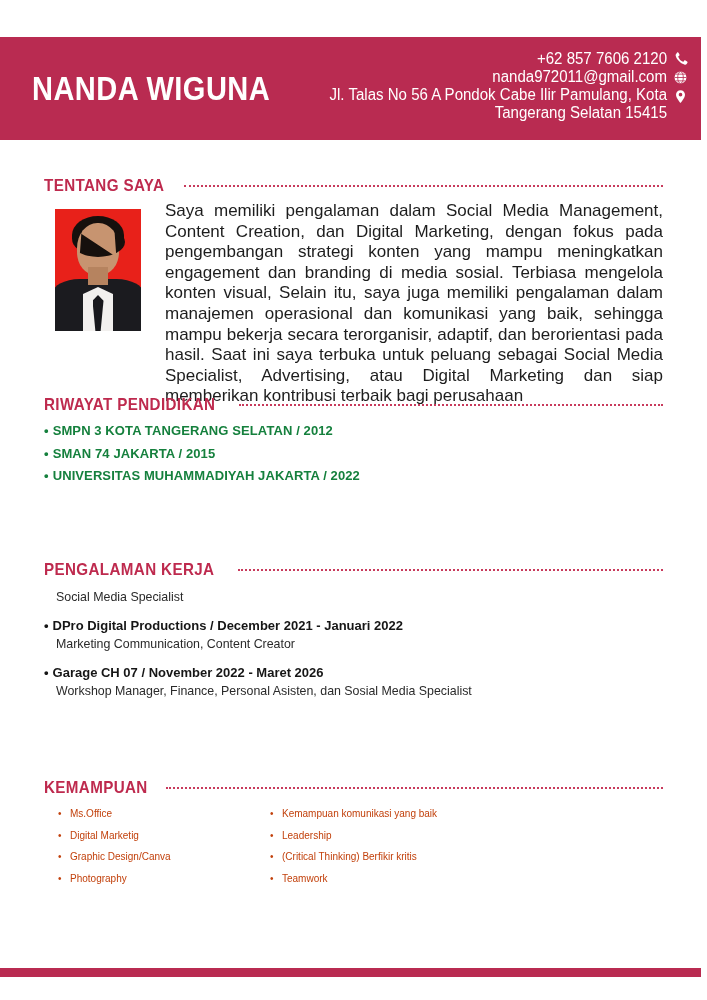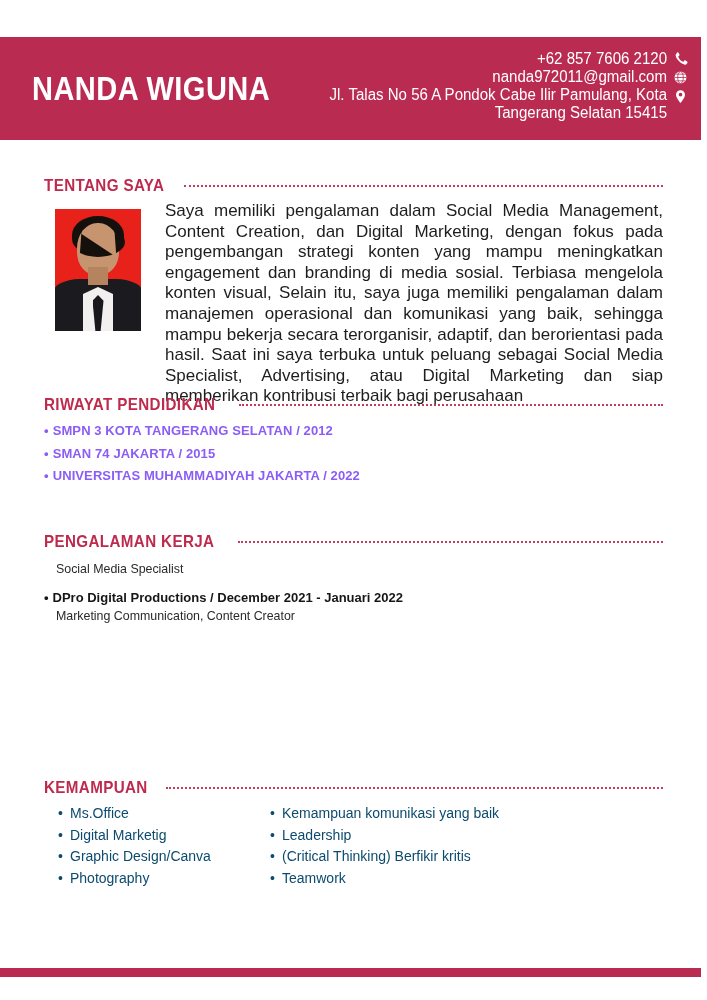--- a/index.html
+++ b/index.html
@@ -203,21 +203,21 @@
     color: #1d1d1d;
     text-align: justify;
     text-justify: inter-word;
   }
 
   
   .edu-list { margin-top: 4px; }
   .edu-item {
     font-size: 13px;
     font-weight: bold;
-    color: #8b5cf6;
+    color: #15803d;
     line-height: 22.5px;
     letter-spacing: 0.1px;
     white-space: nowrap;
   }
   .edu-item .b { margin-right: 4px; }
 
   .job { margin-top: 9px; }
   .job:first-child { margin-top: 4px; }
   .job-title {
     font-size: 13px;
@@ -237,22 +237,22 @@
 
   
   .skills-cols {
     display: flex;
     margin-top: 5px;
   }
   .skills-col { }
   .skills-col.c1 { width: 212px; flex: 0 0 212px; padding-left: 14px; }
   .skills-col.c2 { flex: 1; }
   .skill {
-    font-size: 14px;
-    color: #0c4a6e;
+    font-size: 10px;
+    color: #c2410c;
     line-height: 21.5px;
     white-space: nowrap;
   }
   .skill .b {
     display: inline-block;
     width: 12px;
   }
 
   
   .bottom-bar {
@@ -334,38 +334,44 @@
       </div>
       <div class="edu-item">
         <span class="b">•</span><span>SMAN 74 JAKARTA / 2015</span>
       </div>
       <div class="edu-item">
         <span class="b">•</span><span>UNIVERSITAS MUHAMMADIYAH JAKARTA / 2022</span>
       </div>
     </div>
   </div>
 
-  <div class="section" style="top:532px;">
+  <div class="section" style="top:560px;">
     <div class="sec-head">
       <span class="sec-title">PENGALAMAN KERJA</span>
       <span class="dots"></span>
     </div>
 
 
     <div class="job">
       <div class="job-role">Social Media Specialist</div>
     </div>
 
     <div class="job">
       <div class="job-title">
         <span class="b">•</span><span>DPro Digital Productions / December 2021 - Januari 2022</span>
       </div>
       <div class="job-role">Marketing Communication, Content Creator</div>
     </div>
 
+    <div class="job">
+      <div class="job-title">
+        <span class="b">•</span><span>Garage CH 07 / November 2022 - Maret 2026</span>
+      </div>
+      <div class="job-role">Workshop Manager, Finance, Personal Asisten, dan Sosial Media Specialist</div>
+    </div>
   </div>
 
   <div class="section" style="top:778px;">
     <div class="sec-head">
       <span class="sec-title">KEMAMPUAN</span>
       <span class="dots"></span>
     </div>
     <div class="skills-cols">
       <div class="skills-col c1">
         <div class="skill"><span class="b">•</span><span>Ms.Office</span></div>

